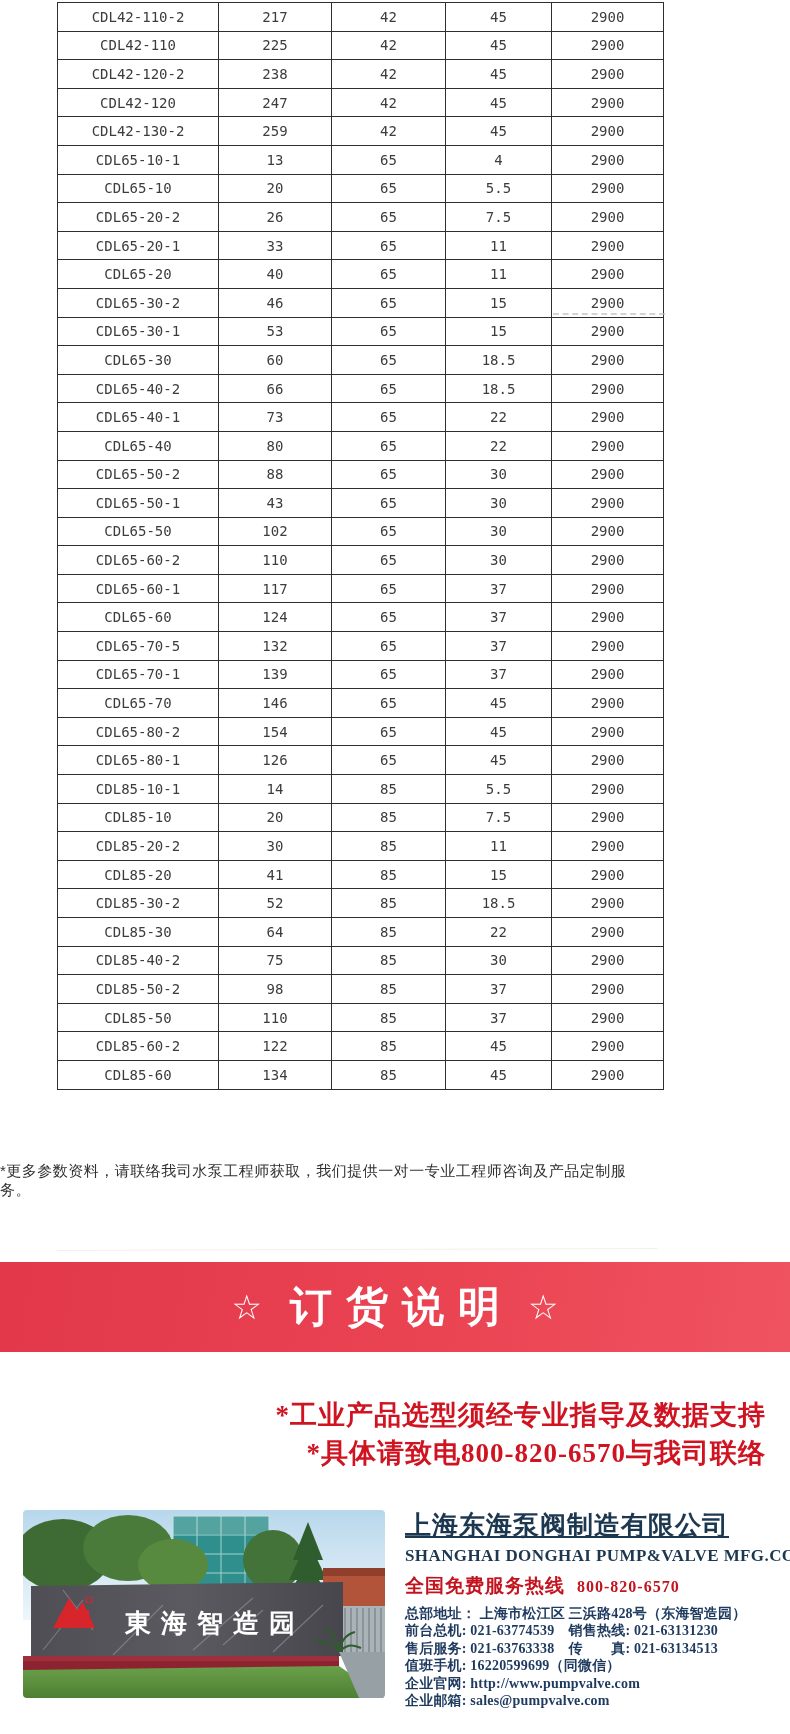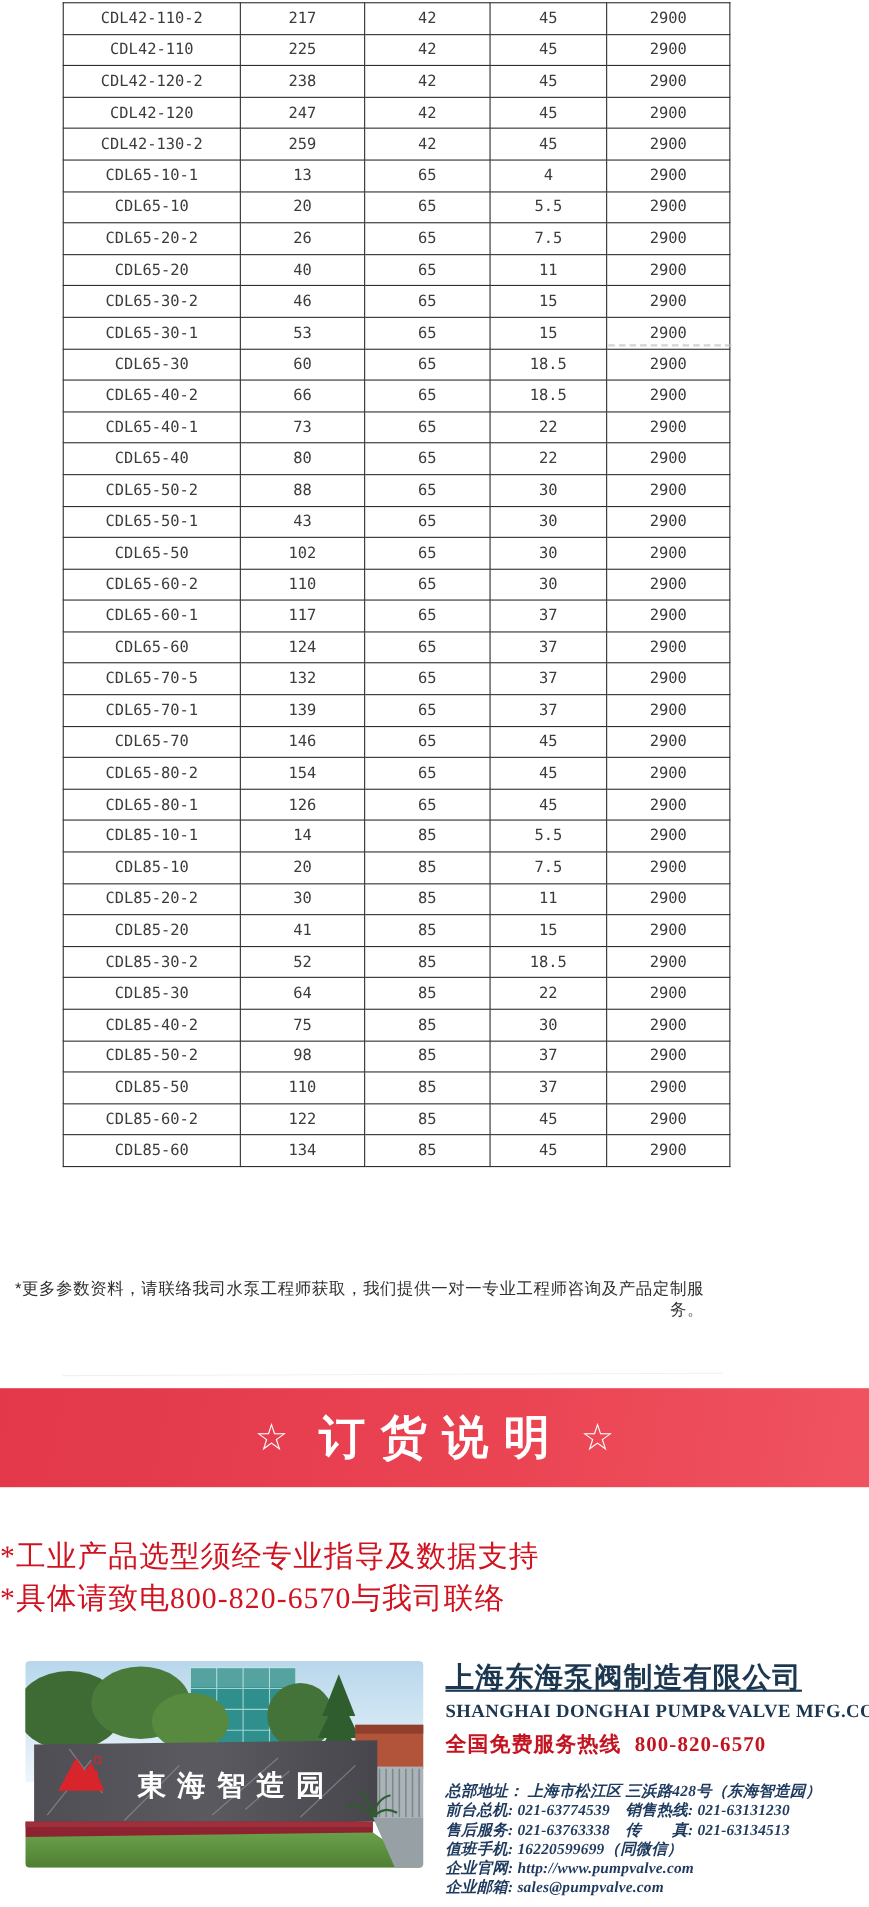--- a/index.html
+++ b/index.html
@@ -15,64 +15,64 @@
     font-family:"DejaVu Sans Mono", monospace;font-size:14px;color:#3c3c3c;
     overflow:hidden;white-space:nowrap;
   }
   
   .watermark{
     position:absolute;left:553px;top:313px;width:112px;height:0;
     border-top:2px dashed #bdbdbd;opacity:.65;
   }
   
   .note{
-    position:absolute;left:0;top:1162px;width:640px;text-align:right;
+    position:absolute;left:0;top:1162px;width:640px;text-align:left;
     font-size:15px;color:#303030;letter-spacing:.5px;
   }
   .artifact-line{
     position:absolute;left:57px;top:1249px;width:600px;height:1px;
     background:rgba(0,0,0,.06);transform:rotate(-.2deg);
   }
   
   .banner{
     position:absolute;left:0;top:1262px;width:790px;height:90px;
     background:linear-gradient(100deg,#e2384a 0%,#ea4352 55%,#f05360 100%);
     display:flex;align-items:center;justify-content:center;
   }
   .banner .star{color:#ffffff;font-size:34px;line-height:1;padding:0 14px;}
   .banner .title{
     color:#ffffff;font-size:42px;font-weight:bold;letter-spacing:14px;
     font-family:"Liberation Sans", sans-serif;text-indent:14px;white-space:nowrap;
   }
   
   .notices{
-    position:absolute;left:0;top:1396px;width:766px;text-align:left;
-    font-family:"Liberation Serif", serif;font-weight:normal;
+    position:absolute;left:0;top:1396px;width:766px;text-align:right;
+    font-family:"Liberation Serif", serif;font-weight:bold;
     color:#d01320;font-size:27px;line-height:38px;letter-spacing:1px;
   }
   
   .photo{
     position:absolute;left:23px;top:1510px;width:362px;height:188px;
     border-radius:4px;overflow:hidden;display:block;
   }
   .company{position:absolute;left:405px;top:1508px;width:382px;}
   .company .cn{
     font-size:26px;font-weight:bold;color:#1c3750;letter-spacing:1px;white-space:nowrap;text-decoration:underline;
   }
   .company .en{
     margin-top:3px;font-family:"Liberation Serif", serif;font-weight:bold;
     font-size:17px;color:#1c3750;letter-spacing:.4px;white-space:nowrap;
   }
   .company .hotline{
     margin-top:7px;font-family:"Liberation Serif", serif;font-weight:bold;
     color:#c3131f;white-space:nowrap;
   }
   .company .hotline .hl-label{font-size:19px;letter-spacing:1px;}
-  .company .hotline .hl-number{font-size:19px;letter-spacing:1px;margin-left:8px;}
-  .contact-lines{margin-top:22px;font-style:italic;}
+  .company .hotline .hl-number{font-size:16px;letter-spacing:1px;margin-left:8px;}
+  .contact-lines{margin-top:6px;}
   .contact-line{
     font-family:"Liberation Serif", serif;font-weight:bold;font-size:14px;
     color:#1e3a5f;line-height:17.4px;white-space:nowrap;letter-spacing:.2px;
   }
 </style>
 </head>
 <body>
 
 <div class="table-wrap">
   <table class="spec">
@@ -131,20 +131,27 @@
           <td>20</td>
           <td>65</td>
           <td>5.5</td>
           <td>2900</td>
         </tr>
         <tr>
           <td>CDL65-20-2</td>
           <td>26</td>
           <td>65</td>
           <td>7.5</td>
+          <td>2900</td>
+        </tr>
+        <tr>
+          <td>CDL65-20-1</td>
+          <td>33</td>
+          <td>65</td>
+          <td>11</td>
           <td>2900</td>
         </tr>
         <tr>
           <td>CDL65-20</td>
           <td>40</td>
           <td>65</td>
           <td>11</td>
           <td>2900</td>
         </tr>
         <tr>

